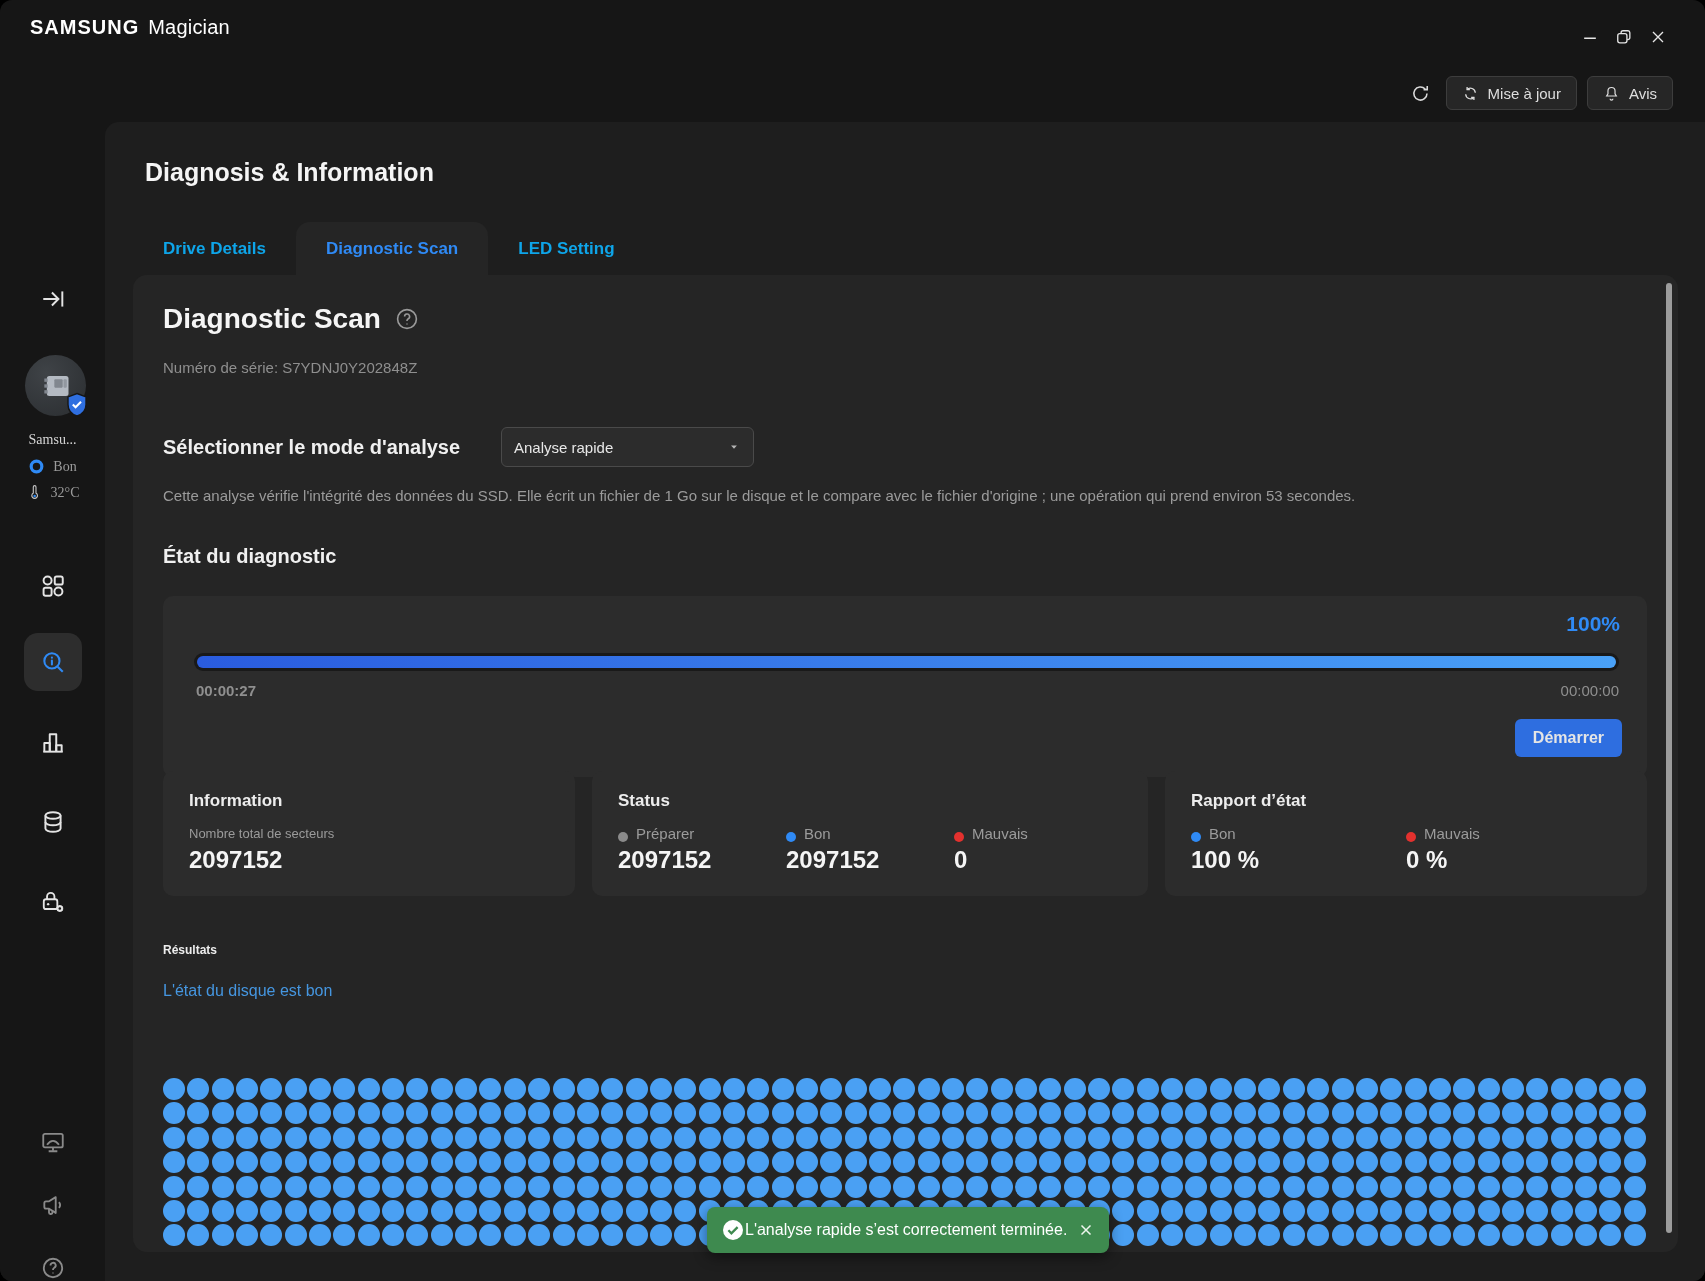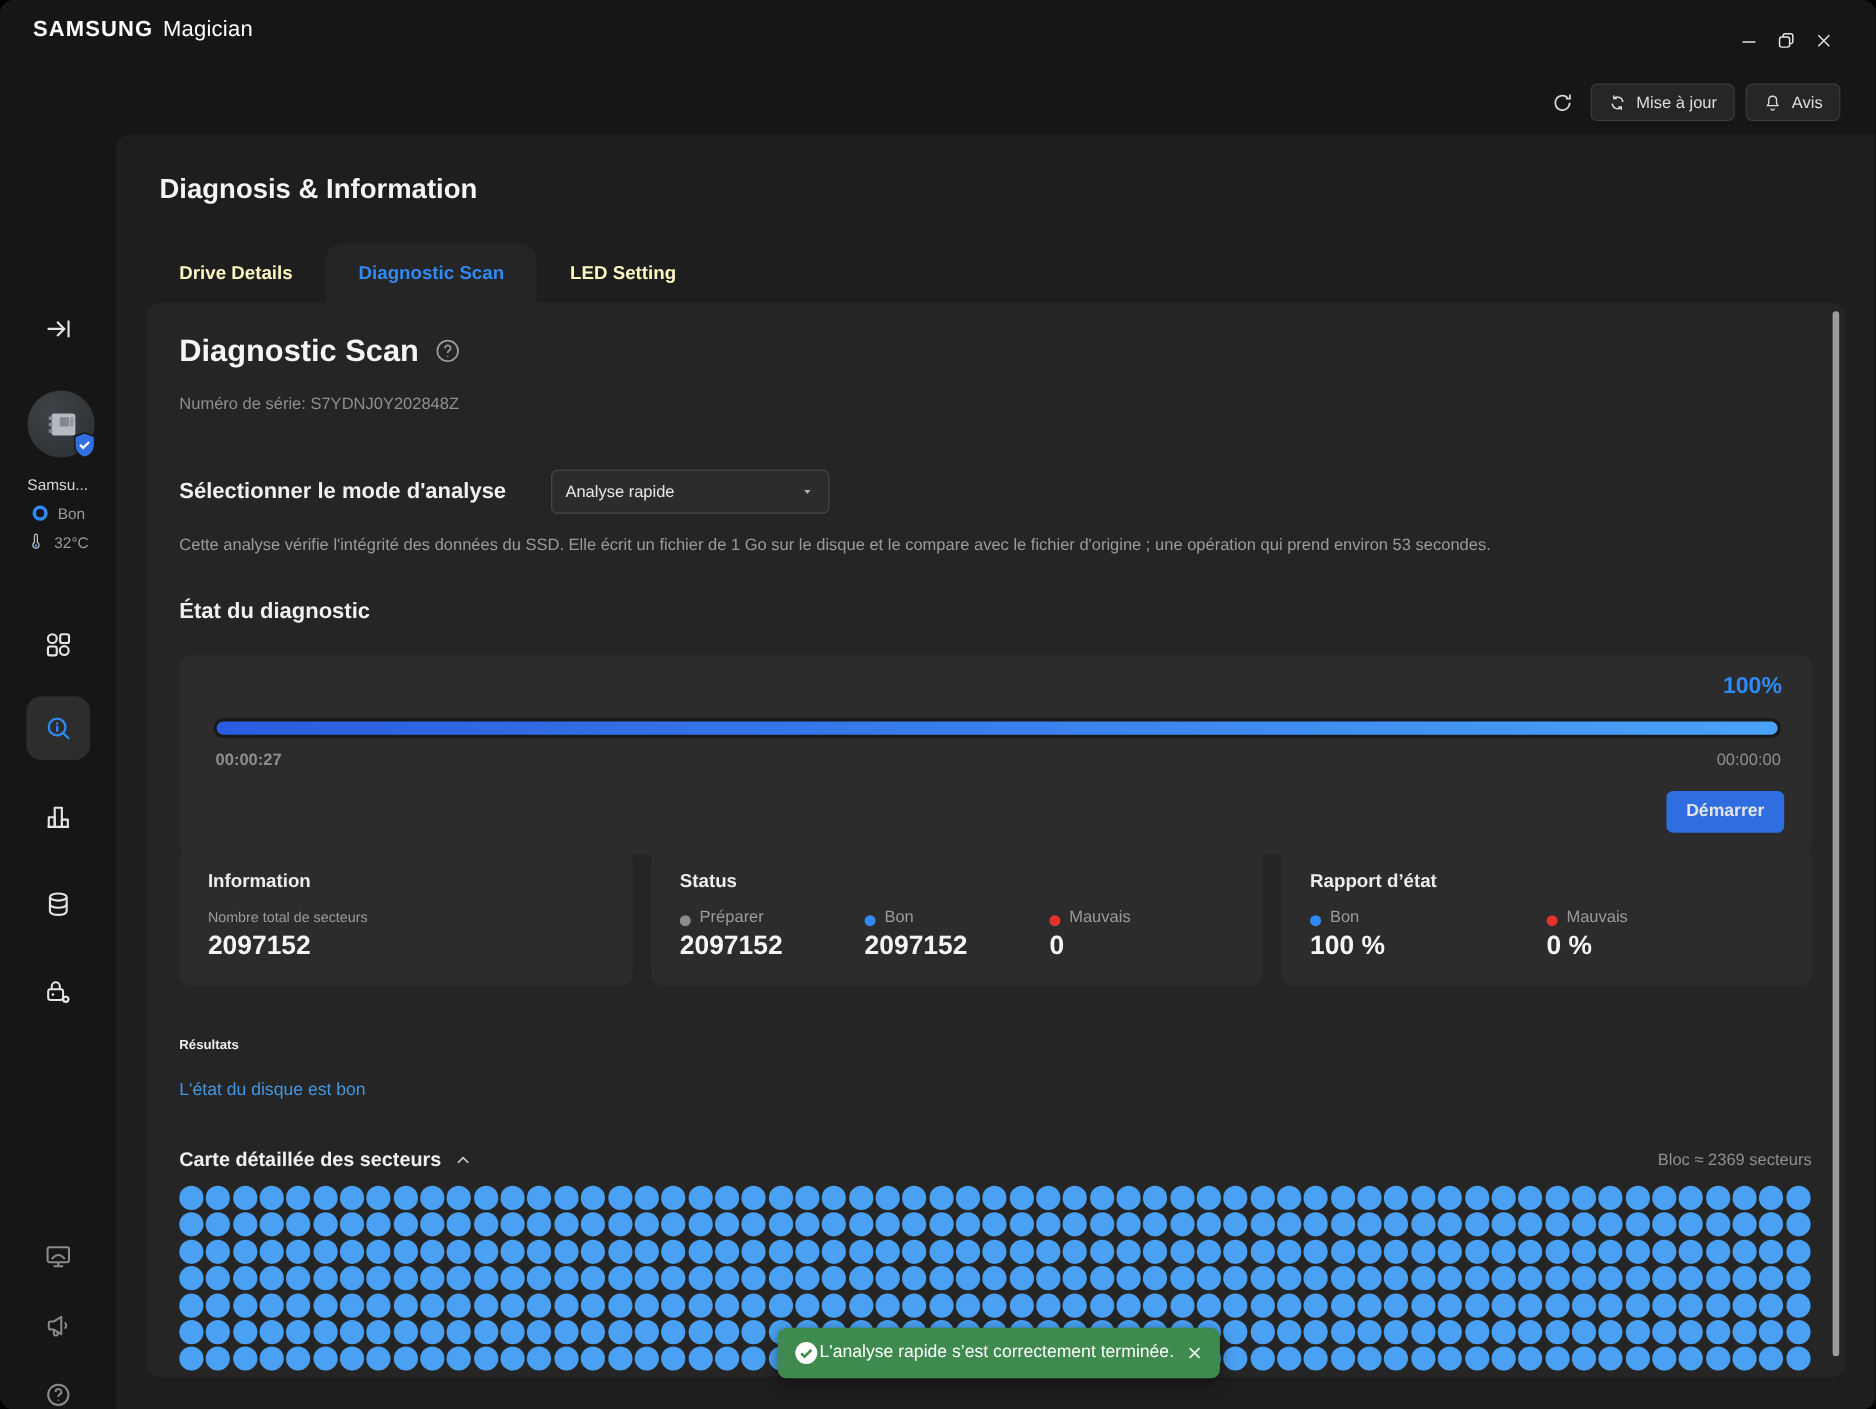--- a/index.html
+++ b/index.html
@@ -17,40 +17,40 @@
   .btn-min { left:1575px; } .btn-restore { left:1609px; } .btn-close { left:1643px; }
 
   .action-row { position:absolute; top:76px; right:32px; display:flex; align-items:center; gap:10px; }
   .icon-btn { width:30px; height:34px; display:flex; align-items:center; justify-content:center; color:#d9d9d9; cursor:pointer; }
   .icon-btn svg { width:21px; height:21px; }
   .top-btn { height:34px; display:flex; align-items:center; gap:9px; padding:0 15px; background:#262626; border:1px solid #3d3d3d; border-radius:6px; color:#dedede; font-size:15px; cursor:pointer; }
   .top-btn svg { width:17px; height:17px; }
 
   
   .sidebar { position:absolute; left:0; top:122px; width:105px; bottom:0; background:#161616; }
-  .side-abs { position:absolute; color:#e8e8e8; }
+  .side-abs { position:absolute; color:#e8e8e8;font-family:Liberation Serif, serif; }
   .collapse-icon { left:42px; top:163px; width:24px; height:24px; }
   .avatar { left:25px; top:233px; width:61px; height:61px; border-radius:50%; background:radial-gradient(circle at 35% 30%,#3f4347,#2a2d30); display:flex; align-items:center; justify-content:center; }
   .avatar svg.drive { width:40px; height:40px; }
   .avatar .badge { position:absolute; right:-3px; bottom:-2px; width:24px; height:26px; }
   .drive-name { left:0; top:310px; width:105px; text-align:center; font-size:14px; color:#d6d6d6; }
   .drive-row { left:0; width:105px; display:flex; align-items:center; justify-content:center; gap:8px; font-size:14px; color:#9b9b9b; }
   .row-health { top:336px; } .row-temp { top:361px; }
   .nav-icon { left:39px; width:28px; height:28px; color:#e4e4e4; cursor:pointer; display:flex; align-items:center; justify-content:center; }
   .nav-icon svg { width:26px; height:26px; }
   .nav-dim { color:#8a8a8a; }
   .nav-active-bg { position:absolute; left:24px; top:511px; width:58px; height:58px; background:#2d2d2d; border-radius:14px; }
   .nav-grid { top:450px; } .nav-diag { top:526px; color:#2f8af5; } .nav-perf { top:607px; }
   .nav-data { top:686px; } .nav-sec { top:766px; }
   .nav-mon { top:1006px; } .nav-mega { top:1069px; } .nav-help { top:1132px; }
 
   
   .page-title { position:absolute; left:145px; top:158px; font-size:25px; font-weight:bold; color:#f5f5f5; }
   .tab-strip { position:absolute; left:133px; top:222px; height:53px; display:flex; }
-  .tab { height:53px; display:flex; align-items:center; padding:0 30px; font-size:17px; font-weight:bold; color:#fef9c3; cursor:pointer; }
+  .tab { height:53px; display:flex; align-items:center; padding:0 30px; font-size:17px; font-weight:bold; color:#0ea5e9; cursor:pointer; }
   .tab.active { background:#252525; border-radius:14px 14px 0 0; color:#2f8af5; }
 
   
   .panel { position:absolute; left:133px; top:275px; width:1545px; height:977px; background:#252525; border-radius:14px; }
   .scroll-thumb { position:absolute; left:1533px; top:8px; width:6px; height:950px; background:#9c9c9c; border-radius:3px; }
 
   .scan-title { position:absolute; left:30px; top:28px; display:flex; align-items:center; gap:14px; }
   .scan-title h1 { font-size:28px; font-weight:bold; color:#f5f5f5; }
   .help-circ { width:24px; height:24px; color:#9a9a9a; cursor:pointer; }
   .serial { position:absolute; left:30px; top:84px; font-size:15px; color:#8f8f8f; }
@@ -351,29 +351,20 @@
               </div>
               <div class="stat-value">0 %</div>
             </div>
           </div>
       </div>
     </div>
 
     <div class="results-title">Résultats</div>
     <div class="results-text">L'état du disque est bon</div>
 
-    <div class="map-header">
-      <div class="map-title">
-        <span>Carte détaillée des secteurs</span>
-        <svg class="chev" viewBox="0 0 24 24" fill="none" stroke="currentColor" stroke-width="2.2">
-            <path d="M5 15l7-7 7 7"></path>
-          </svg>
-      </div>
-      <div class="map-count">Bloc ≈ 2369 secteurs</div>
-    </div>
 
     <div class="sector-grid" style="--dot-color: #4aa0f3; grid-template-columns: repeat(61, 22px);">
         <span class="sector-dot"></span>
         <span class="sector-dot"></span>
         <span class="sector-dot"></span>
         <span class="sector-dot"></span>
         <span class="sector-dot"></span>
         <span class="sector-dot"></span>
         <span class="sector-dot"></span>
         <span class="sector-dot"></span>

